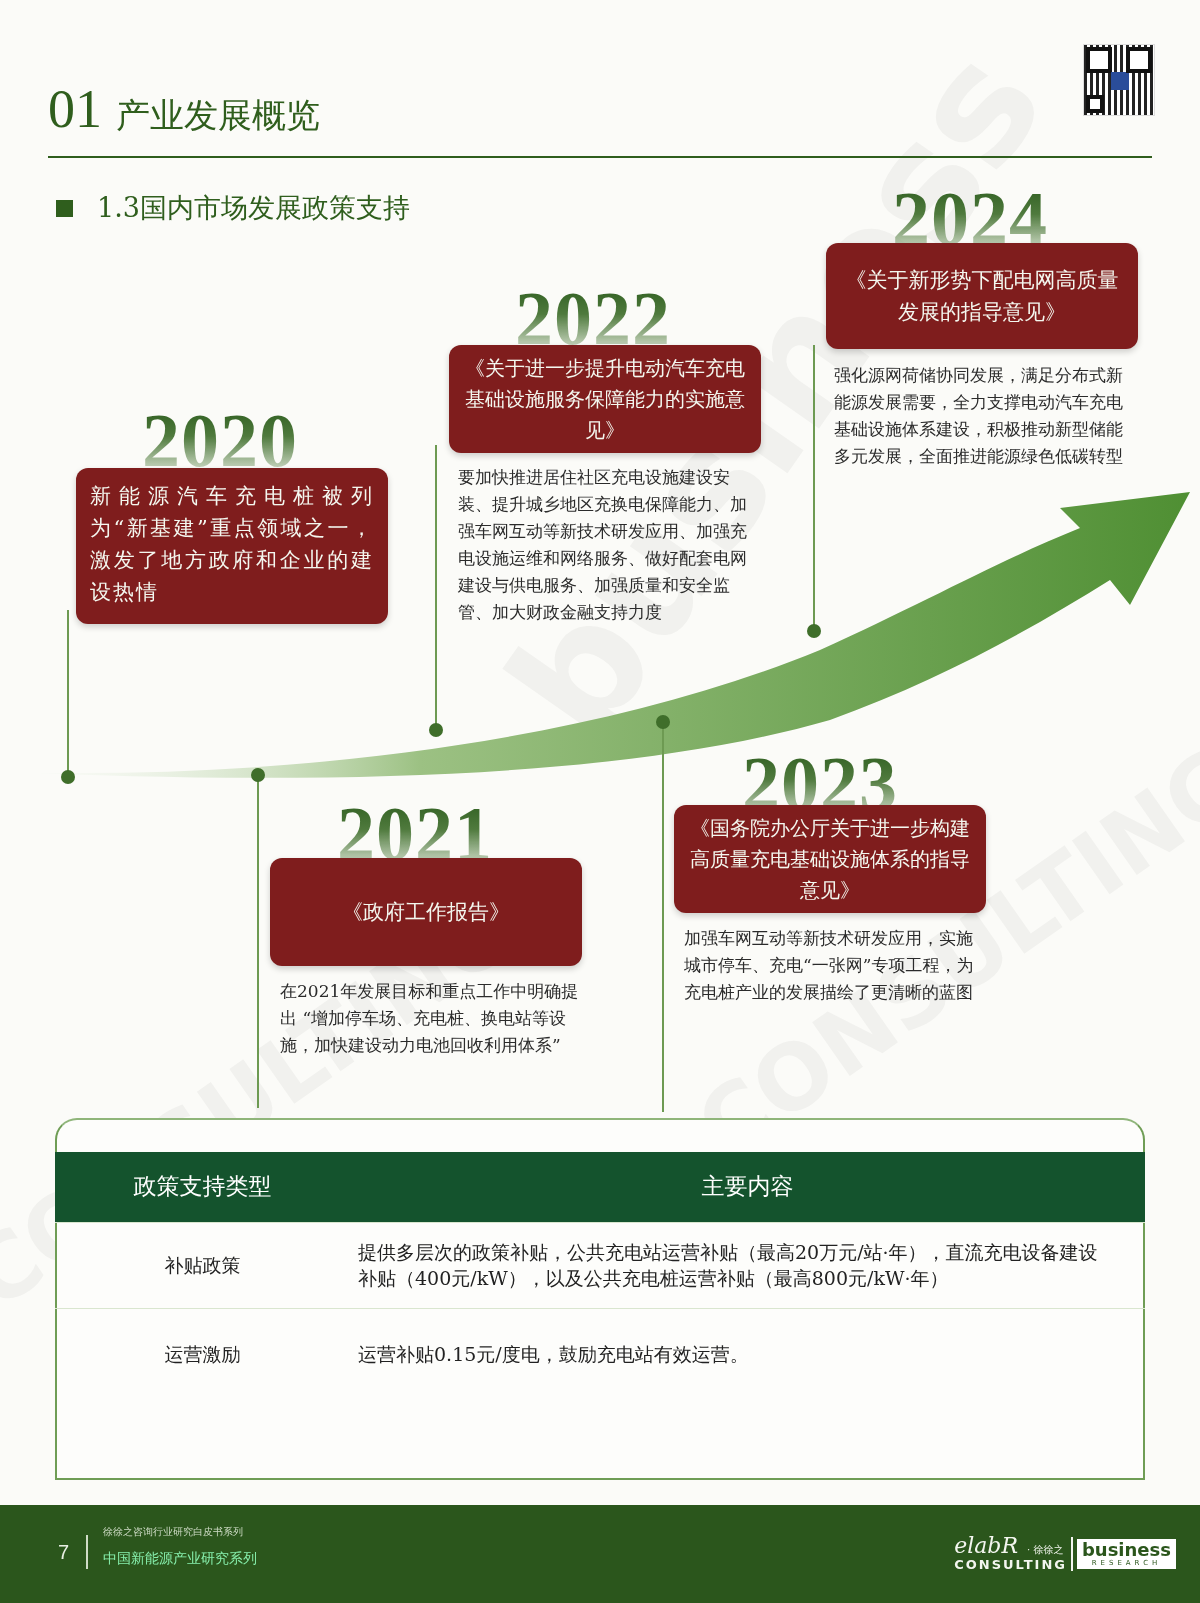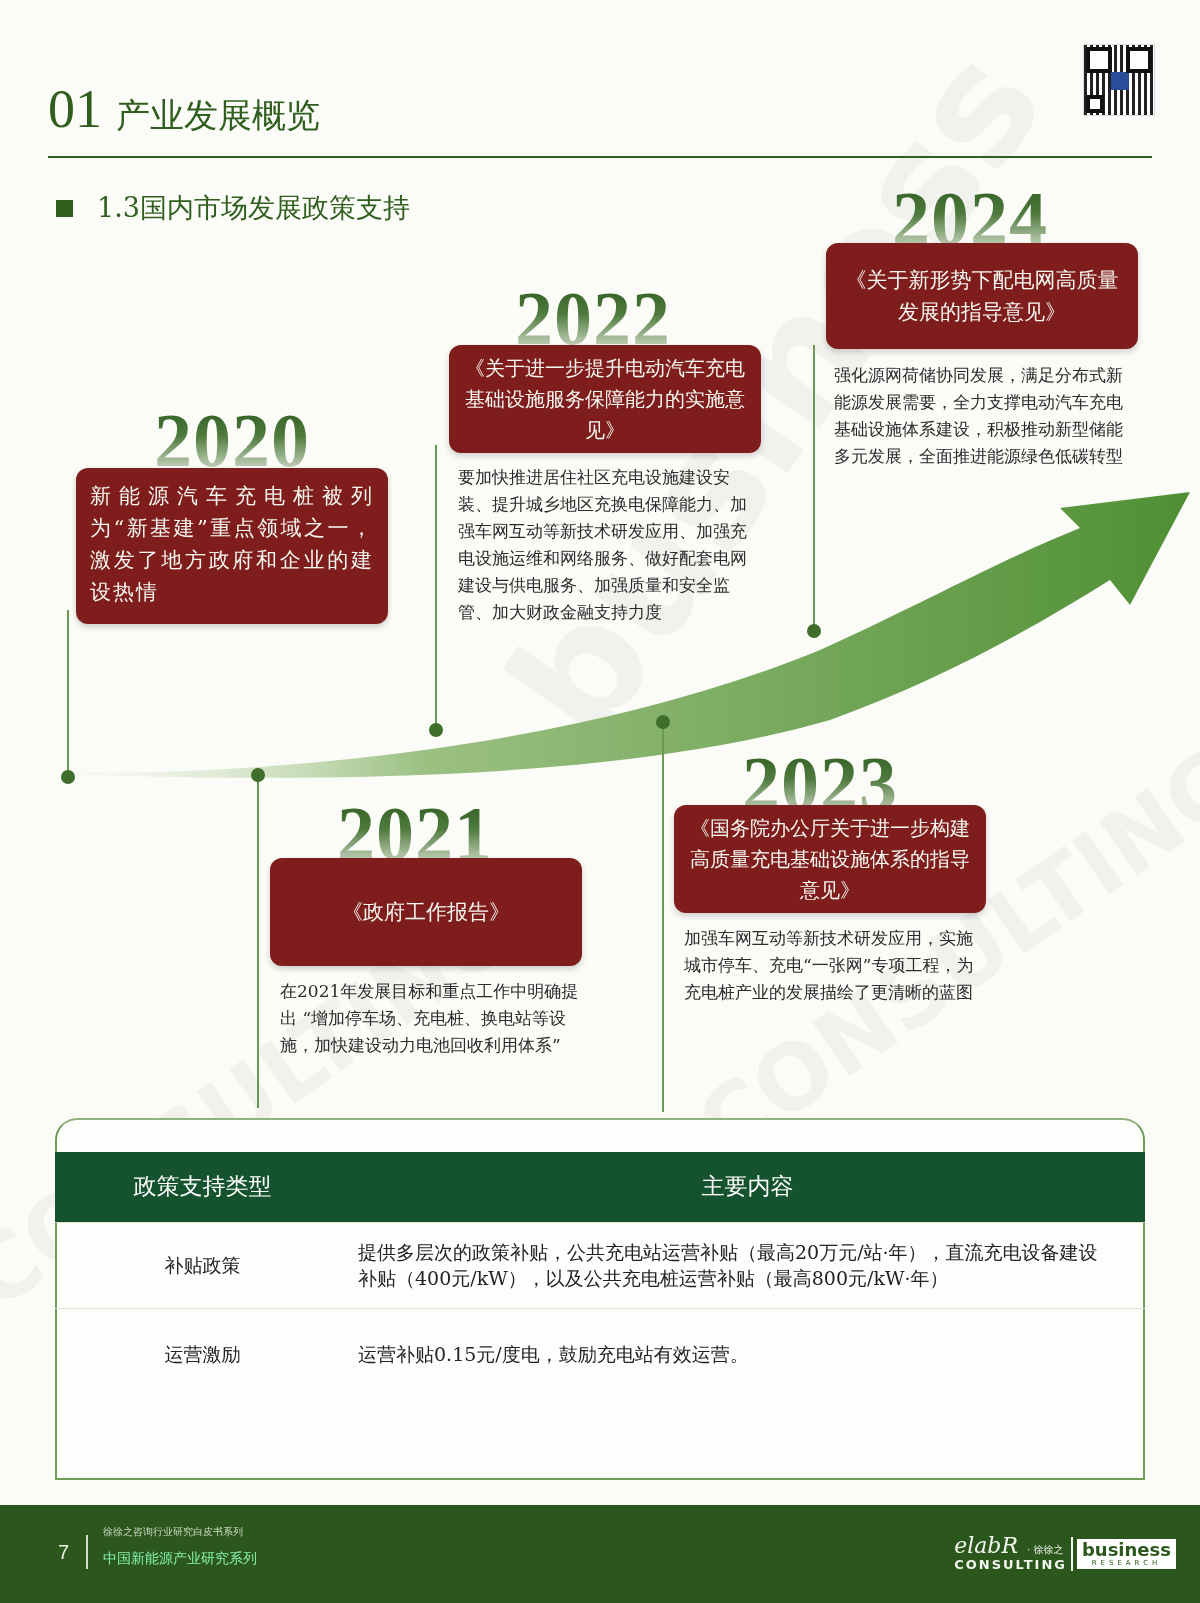--- a/index.html
+++ b/index.html
@@ -152,21 +152,21 @@
 
 <div class="vline" style="left:435px; top:445px; height:290px;"></div>
 <div class="dot" style="left:429px; top:723px;"></div>
 
 <div class="vline" style="left:662px; top:722px; height:390px;"></div>
 <div class="dot" style="left:656px; top:715px;"></div>
 
 <div class="vline" style="left:813px; top:345px; height:290px;"></div>
 <div class="dot" style="left:807px; top:624px;"></div>
 
-<div class="year" style="left:154px; top:402px;">2020</div>
+<div class="year" style="left:142px; top:402px;">2020</div>
 <div class="gbox left" style="left:76px; top:468px; width:312px; height:156px; font-size:21px; line-height:32px; padding:12px 14px; letter-spacing:2px;">
   <span>新能源汽车充电桩被列为“新基建”重点领域之一，激发了地方政府和企业的建设热情</span>
 </div>
 
 <div class="year" style="left:515px; top:280px;">2022</div>
 <div class="gbox" style="left:449px; top:345px; width:312px; height:108px; font-size:20px; line-height:31px;">
   <span>《关于进一步提升电动汽车充电基础设施服务保障能力的实施意见》</span>
 </div>
 <div class="desc" style="left:458px; top:464px; width:300px;">要加快推进居住社区充电设施建设安装、提升城乡地区充换电保障能力、加强车网互动等新技术研发应用、加强充电设施运维和网络服务、做好配套电网建设与供电服务、加强质量和安全监管、加大财政金融支持力度</div>
 

